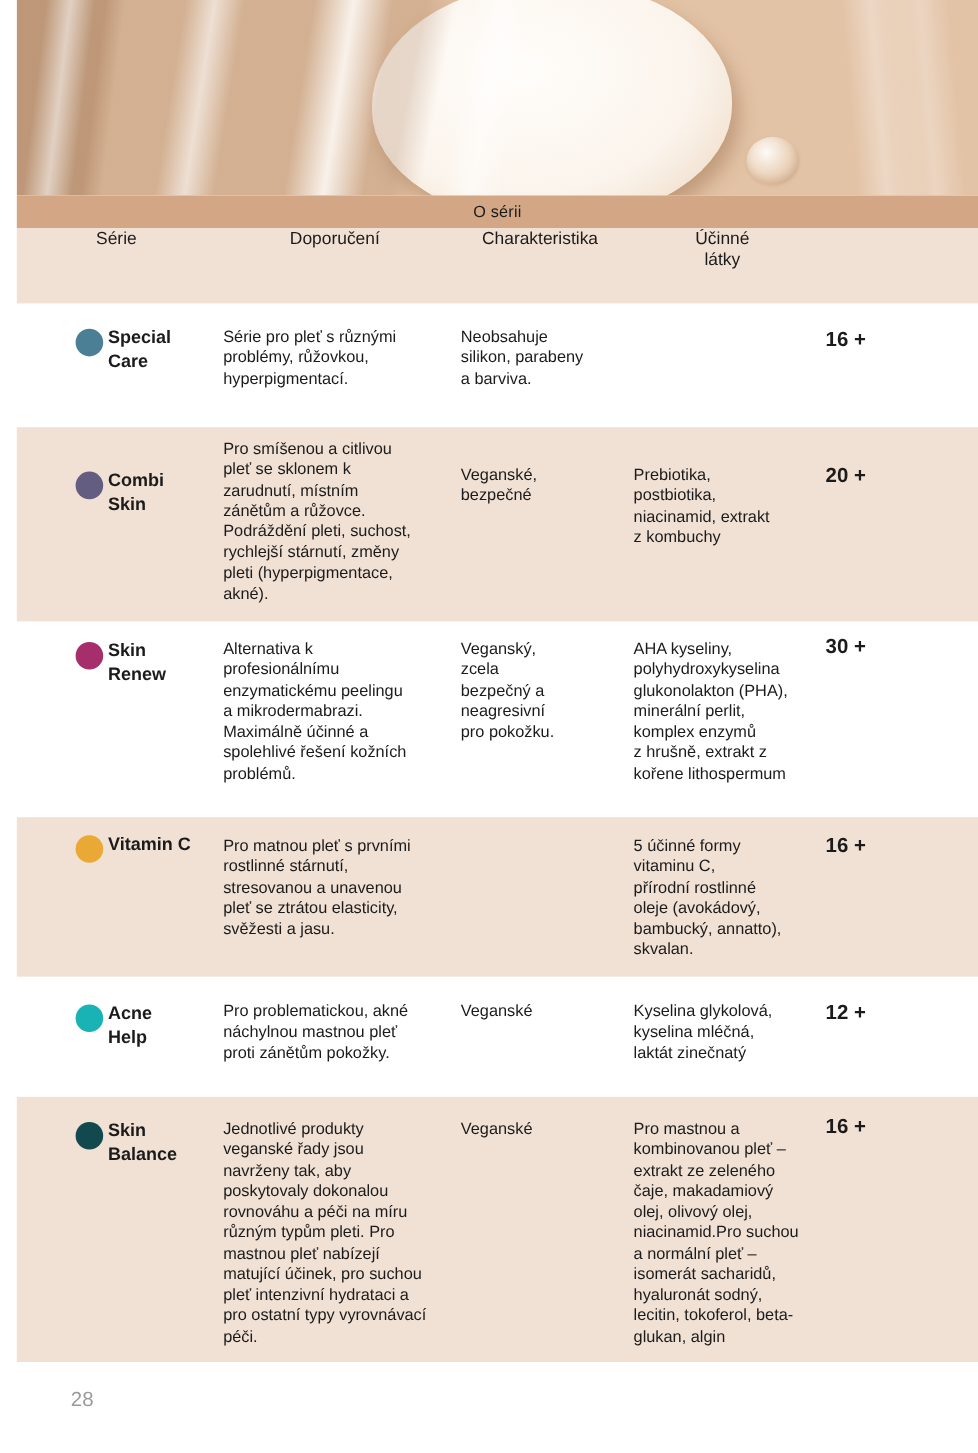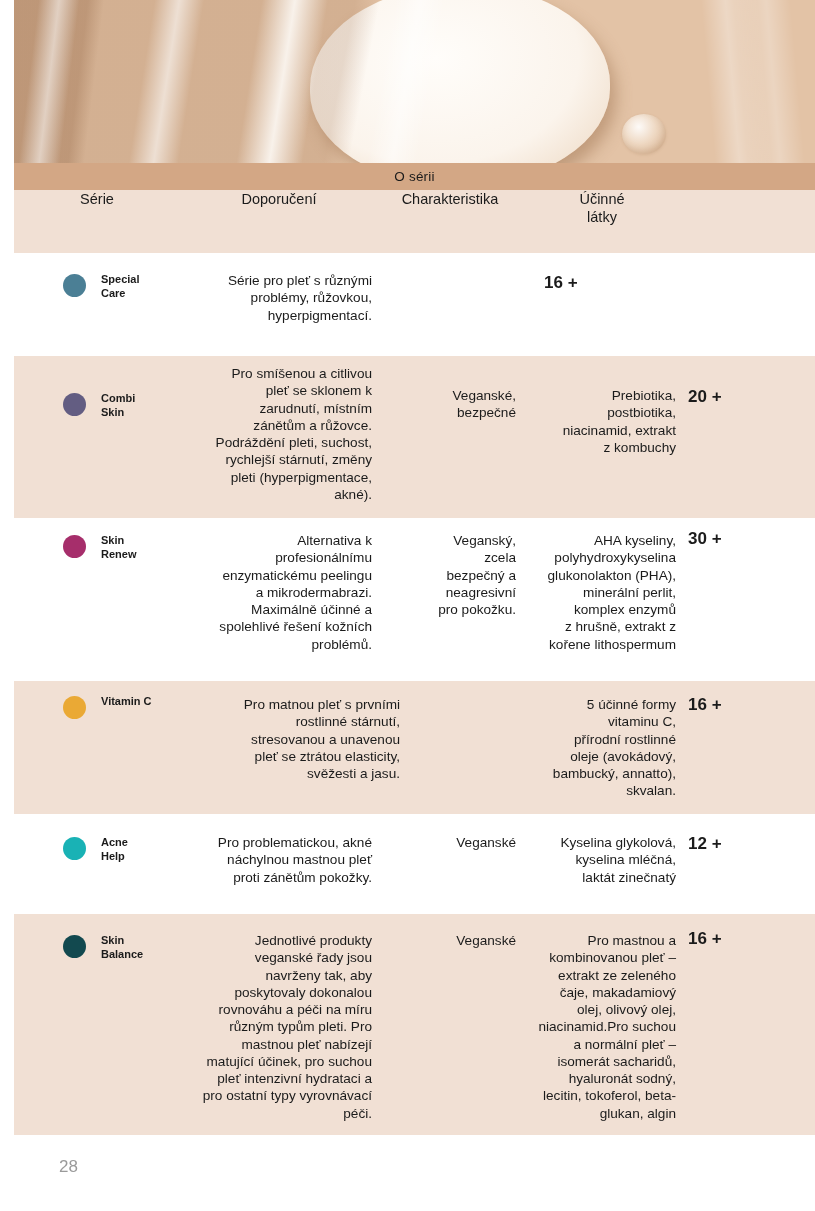--- a/index.html
+++ b/index.html
@@ -135,42 +135,42 @@
     padding: 0 6px;
     font-size: 13.6px;
     line-height: 1.27;
     color: #1b1b1b;
   }
 
   
   .cell.serie-cell {
     display: flex;
     align-items: flex-start;
-    gap: 15px;
+    gap: 4px;
     padding-left: 49px;
     font-weight: bold;
-    font-size: 11px;
+    font-size: 15px;
     line-height: 1.3;
   }
   .dot {
     flex: 0 0 auto;
     width: 23px;
     height: 23px;
     border-radius: 50%;
     margin-top: 2px;
   }
   .serie-name { white-space: pre-line; }
 
   .cell.vek-cell {
     font-size: 17px;
     font-weight: bold;
     padding-top: 1px;
   }
 
-  .cell.desc, .cell.charakt, .cell.ucinne { white-space: pre-line; text-align: right; }
+  .cell.desc, .cell.charakt, .cell.ucinne { white-space: pre-line; }
 
   
   .row .cell { padding-top: 0; }
 
   
   .footer {
     position: absolute;
     left: 0;
     top: 1155px;
     width: 815px;
@@ -213,20 +213,23 @@
 
     <div class="row light" style="height:103px;padding-top:19px;">
       <div class="cell serie-cell c-serie">
         <span class="dot" style="background:#4b7f95"></span>
         <span class="serie-name">Special
 Care</span>
       </div>
       <div class="cell desc c-dopor">Série pro pleť s různými
 problémy, růžovkou,
 hyperpigmentací.</div>
+      <div class="cell charakt c-char">Neobsahuje
+silikon, parabeny
+a barviva.</div>
       <div class="cell ucinne c-ucinne"></div>
       <div class="cell vek-cell c-vek">16 +</div>
     </div>
 
     <div class="row tint" style="height:162px;padding-top:9px;">
       <div class="cell serie-cell c-serie" style="padding-top:26px">
         <span class="dot" style="background:#635d82"></span>
         <span class="serie-name">Combi
 Skin</span>
       </div>

